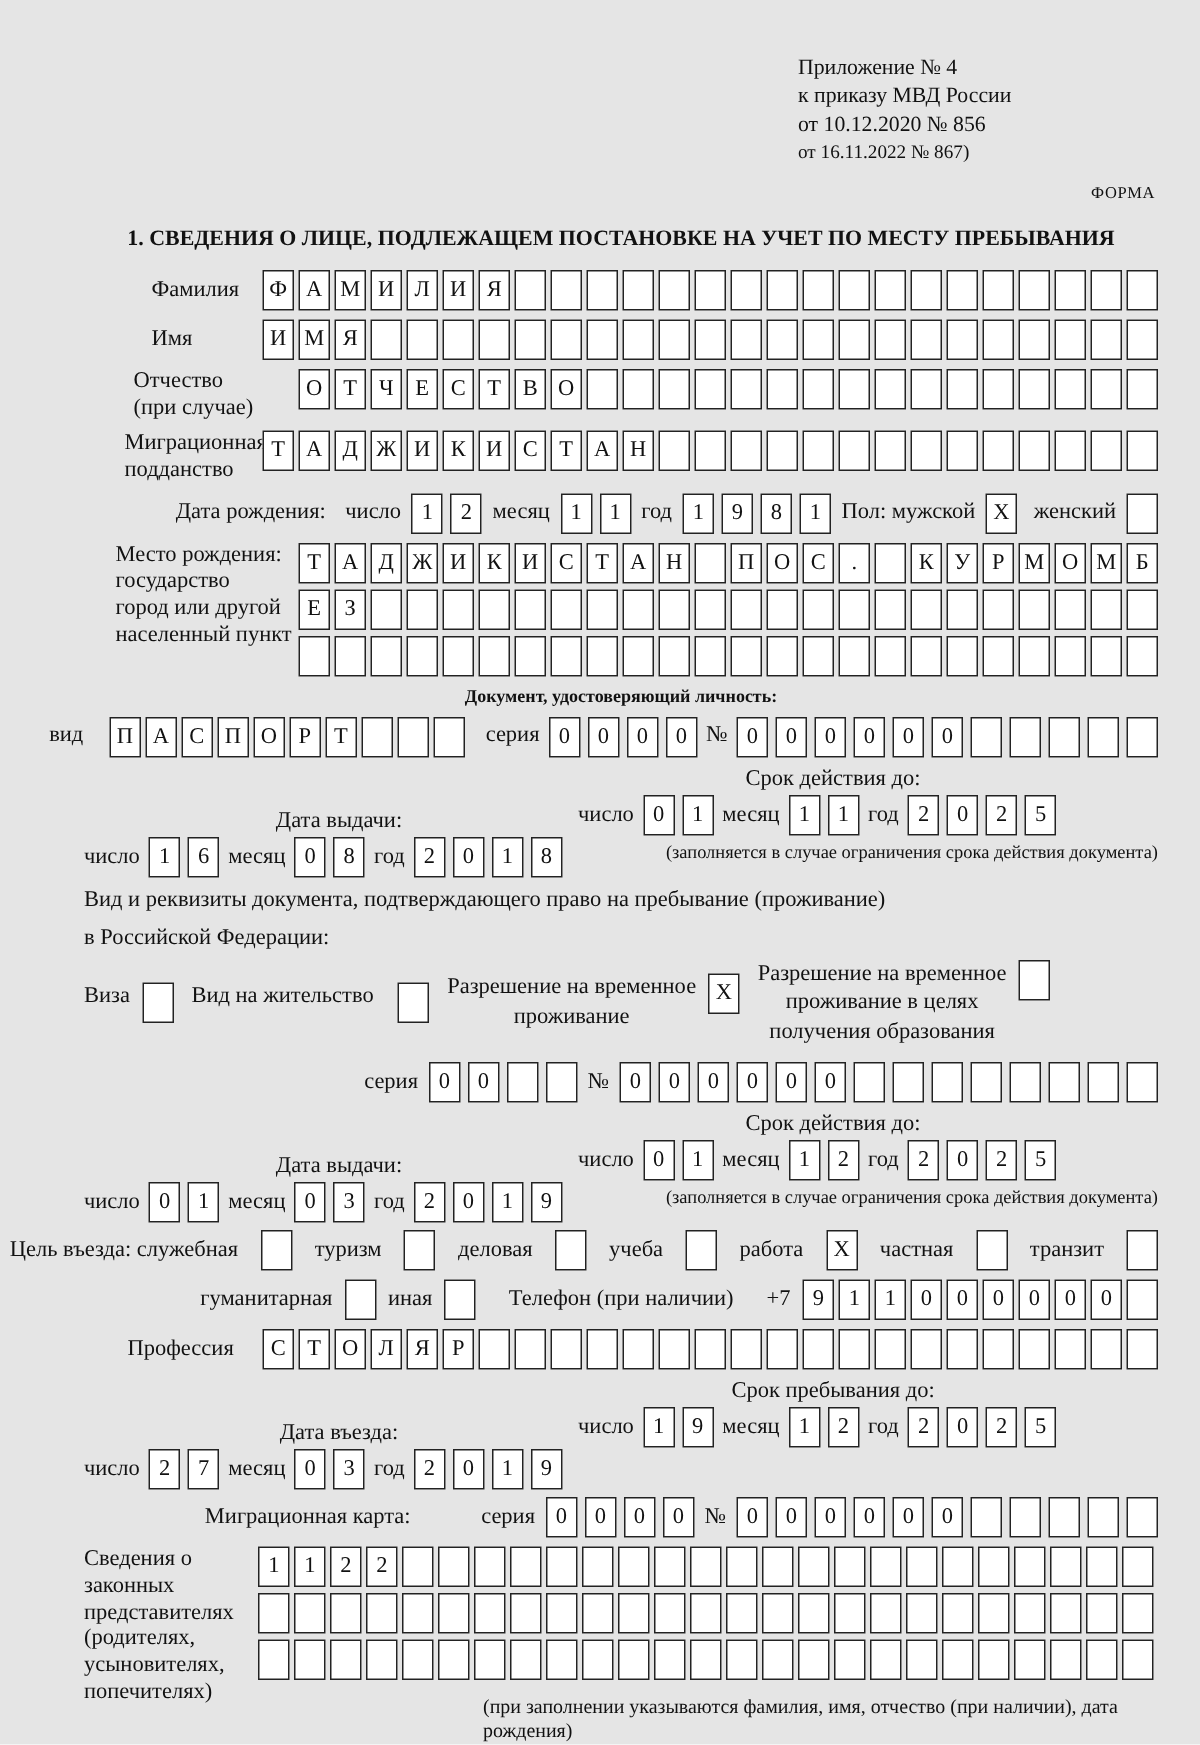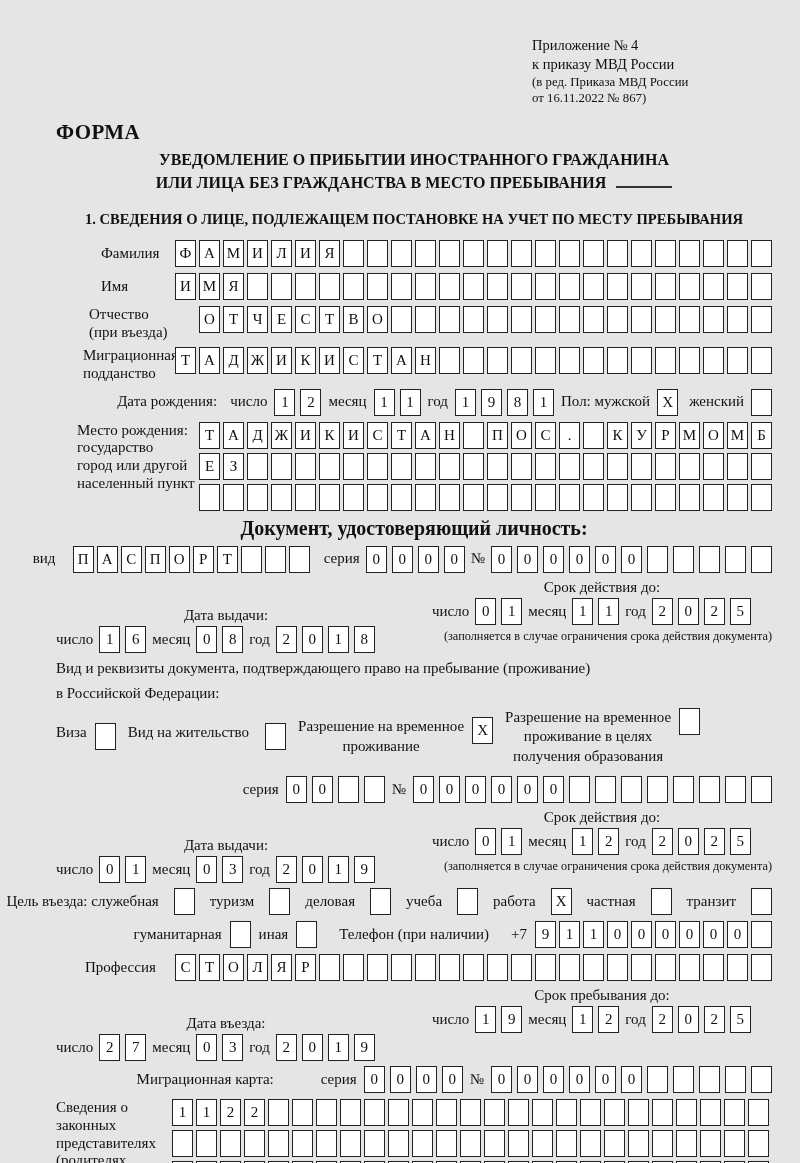--- a/index.html
+++ b/index.html
@@ -4,66 +4,62 @@
 <style>
   html,body{margin:0;padding:0;background:#fff;}
   .page{
     width:800px;height:1163px;box-sizing:border-box;
     padding:36px 28px 0 56px;
     font-family:"Liberation Serif","DejaVu Serif",serif;
     color:#111;background:#e5e5e5;overflow:hidden;position:relative;
   }
   .hdr{margin-left:auto;width:240px;font-size:14.5px;line-height:1.3;}
   .hdr-sub{font-size:12.8px;line-height:1.28;}
-  .forma{text-align:left;font-weight:bold;font-size:21px;margin:14px 2px 4px 0;letter-spacing:.4px;}
+  .forma{text-align:right;font-weight:normal;font-size:11px;margin:14px 2px 4px 0;letter-spacing:.4px;}
   .title{text-align:center;font-weight:bold;font-size:16px;line-height:1.42;margin-top:4px;}
   .blank{display:inline-block;width:56px;border-bottom:2.2px solid #333;margin-left:10px;height:13px;}
   .sec{font-weight:bold;font-size:14.6px;text-align:center;margin:16px 0 12px;white-space:nowrap;}
   .row{display:flex;align-items:center;margin-bottom:6px;justify-content:flex-end;}
   .row.top{align-items:flex-start;}
   .lbl{font-size:15px;line-height:1.18;flex:none;}
   .cells{display:flex;gap:3px;flex:none;}
   .cells.wide{gap:5px;}
   .cell{box-sizing:border-box;width:21px;height:27px;border:1.6px solid #222;
         display:flex;align-items:center;justify-content:center;font-size:15px;
         flex:none;background:#fff;}
   .stack{display:flex;flex-direction:column;gap:4px;}
-  .dochead{font-weight:bold;font-size:20px;text-align:center;margin:2px 0 6px;}
+  .dochead{font-weight:bold;font-size:12px;text-align:center;margin:2px 0 6px;}
   .dates{display:flex;margin-bottom:5px;}
   .dcol{display:flex;flex-direction:column;}
   .dcol.l{width:46%;margin-top:28px;}
-  .dcol.r{width:54%;align-items:flex-end;}
+  .dcol.r{width:54%;align-items:flex-start;}
   .dhead{text-align:center;font-size:15px;margin-bottom:2px;width:340px;}
   .dcol.l .dhead{margin-right:auto;}
   .drow{display:flex;align-items:center;gap:6px;font-size:15px;width:340px;}
   .note{font-size:12.3px;text-align:right;margin-top:4px;width:100%;}
   .plain{font-size:15px;line-height:1.4;margin-bottom:4px;}
   .cbrow{display:flex;align-items:center;gap:12px;margin:4px 0 10px;}
   .cbitem{display:flex;align-items:flex-start;gap:8px;}
   .cbl{text-align:center;font-size:15px;line-height:1.3;}
   .repnote{font-size:13.3px;margin:6px 0 0 150px;}
 </style>
 </head>
 <body>
 
 <div class="page">
 
   <div class="hdr">
     <div>Приложение № 4</div>
     <div>к приказу МВД России</div>
-    <div class="hdr-sub">(в ред. Приказа МВД России</div>
+    <div>от 10.12.2020 № 856</div>
     <div class="hdr-sub">от 16.11.2022 № 867)</div>
   </div>
 
   <div class="forma">ФОРМА</div>
 
-  <div class="title">
-    <div>УВЕДОМЛЕНИЕ О ПРИБЫТИИ ИНОСТРАННОГО ГРАЖДАНИНА</div>
-    <div><span>ИЛИ ЛИЦА БЕЗ ГРАЖДАНСТВА В МЕСТО ПРЕБЫВАНИЯ</span><span class="blank"></span></div>
-  </div>
 
   <div class="sec">1. СВЕДЕНИЯ О ЛИЦЕ, ПОДЛЕЖАЩЕМ ПОСТАНОВКЕ НА УЧЕТ ПО МЕСТУ ПРЕБЫВАНИЯ</div>
 
   <div class="row">
     <span class="lbl" style="width:74px">Фамилия</span>
     <span class="cells">
         <span class="cell">Ф</span>
         <span class="cell">А</span>
         <span class="cell">М</span>
         <span class="cell">И</span>
@@ -118,21 +114,21 @@
         <span class="cell"></span>
         <span class="cell"></span>
         <span class="cell"></span>
         <span class="cell"></span>
       </span>
   </div>
 
   <div class="row top">
     <span class="lbl" style="width:110px">
       <span>Отчество</span><br>
-      <span>(при въезда)</span>
+      <span>(при случае)</span>
     </span>
     <span class="cells">
         <span class="cell">О</span>
         <span class="cell">Т</span>
         <span class="cell">Ч</span>
         <span class="cell">Е</span>
         <span class="cell">С</span>
         <span class="cell">Т</span>
         <span class="cell">В</span>
         <span class="cell">О</span>

